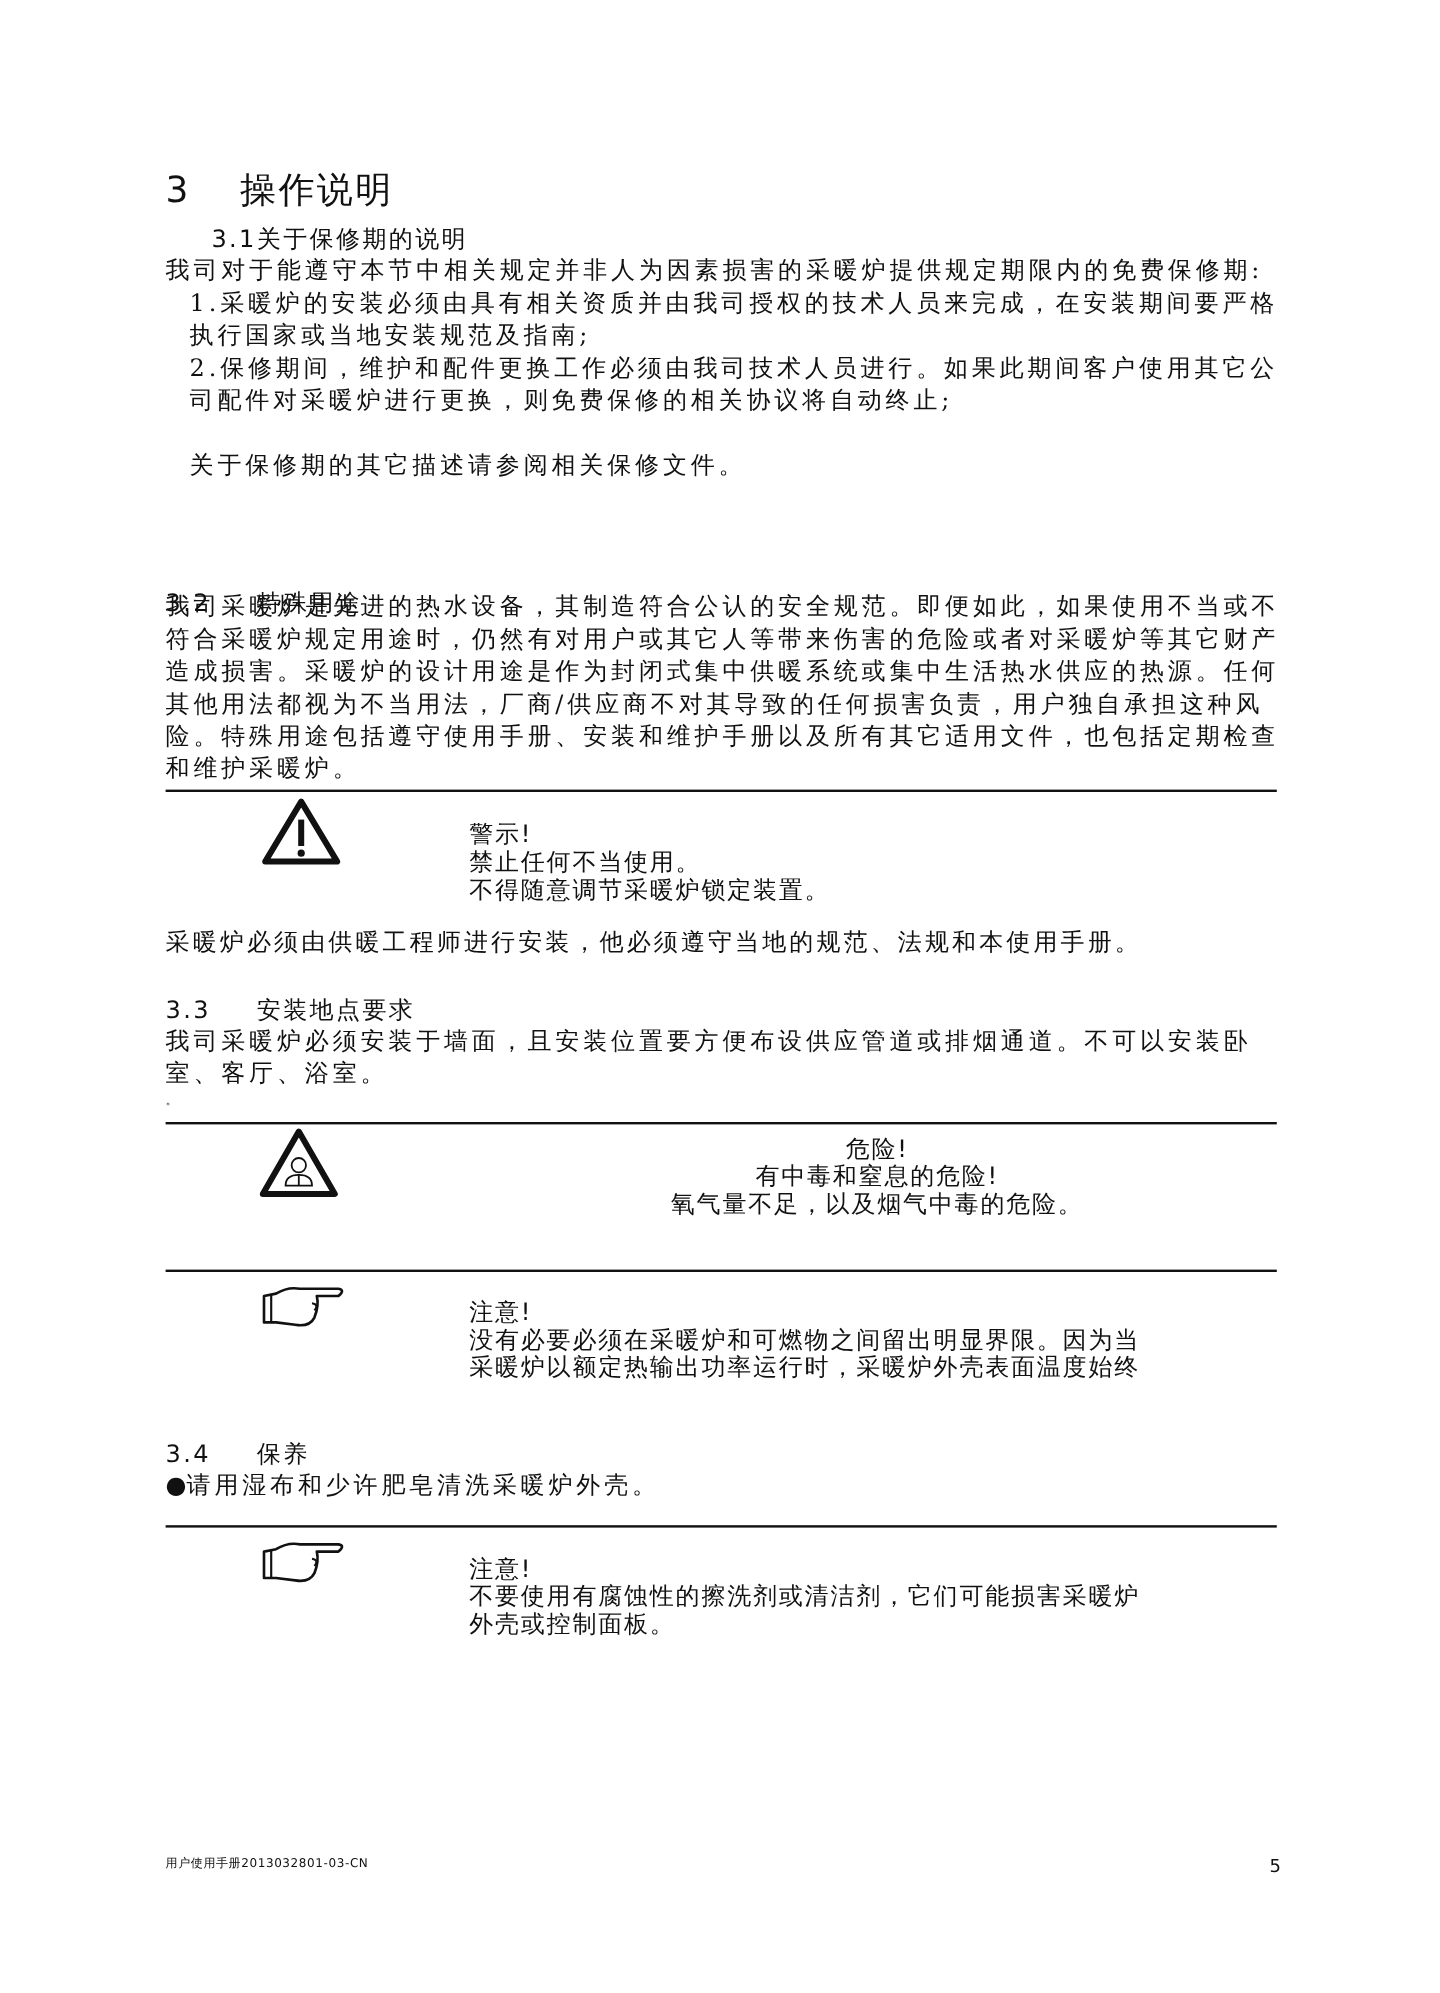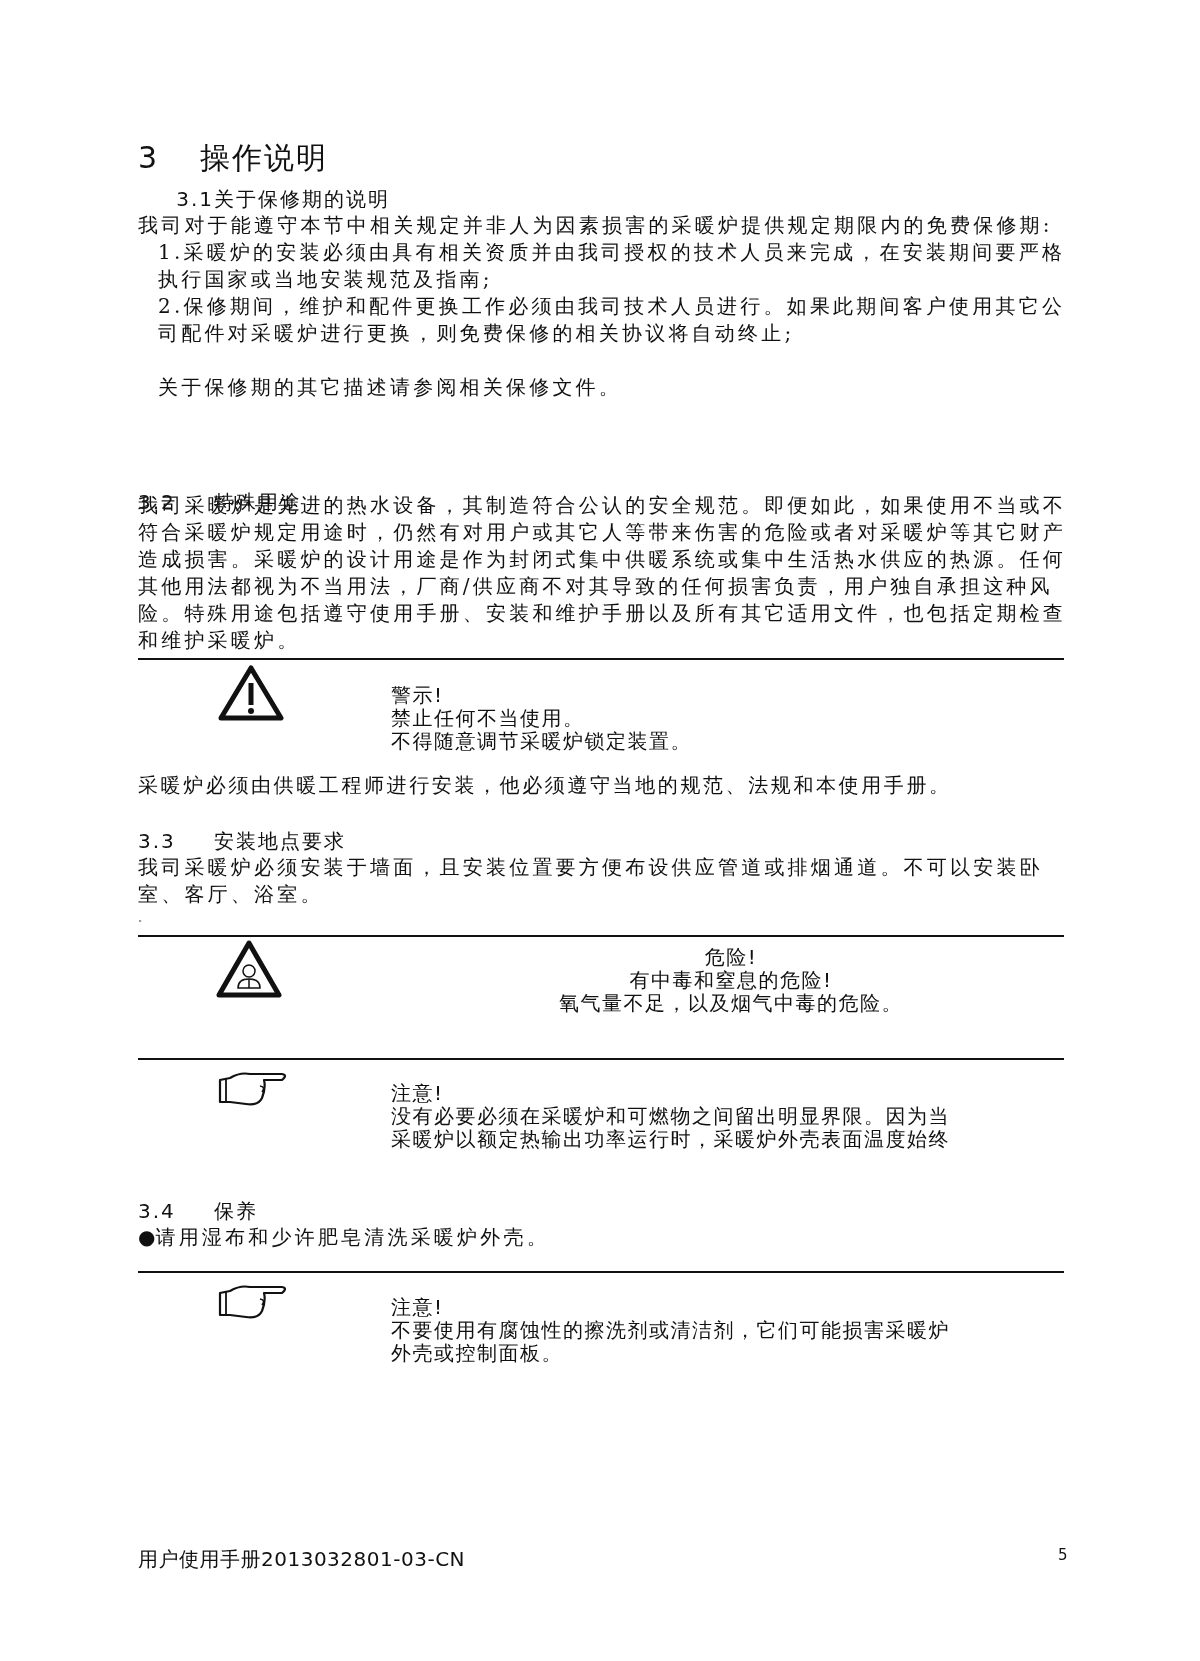--- a/index.html
+++ b/index.html
@@ -11,21 +11,21 @@
   .h1 .num { display: inline-block; width: 62px; }
   .h2 { left: 138px; font-size: 20px; letter-spacing: 2px; }
   .h2 .num { display: inline-block; width: 76px; }
   .para { left: 138px; width: 930px; font-size: 20px; line-height: 27px; letter-spacing: 3.2px; }
   .para p { margin: 0; }
   .indent { padding-left: 20px; }
   .rule { left: 138px; width: 926px; height: 0; border-top: 2.5px solid #111; }
   .notice-text { left: 391px; width: 680px; font-size: 20px; line-height: 23px; letter-spacing: 1.5px; }
   .notice-text p { margin: 0; }
   .icon { position: absolute; }
-  .footer-left { left: 138px; top: 1546px; font-size: 20px; letter-spacing: 0.5px; }
+  .footer-left { left: 138px; top: 1546px; font-size: 10px; letter-spacing: 0.5px; }
   .footer-right { left: 1058px; top: 1546px; font-size: 15px; }
 </style>
 </head>
 <body>
 
 <div class="abs h1">
   <span class="num">3</span><span>操作说明</span>
 </div>
 
 <div class="abs h2" style="top:186px;text-align:right;">

